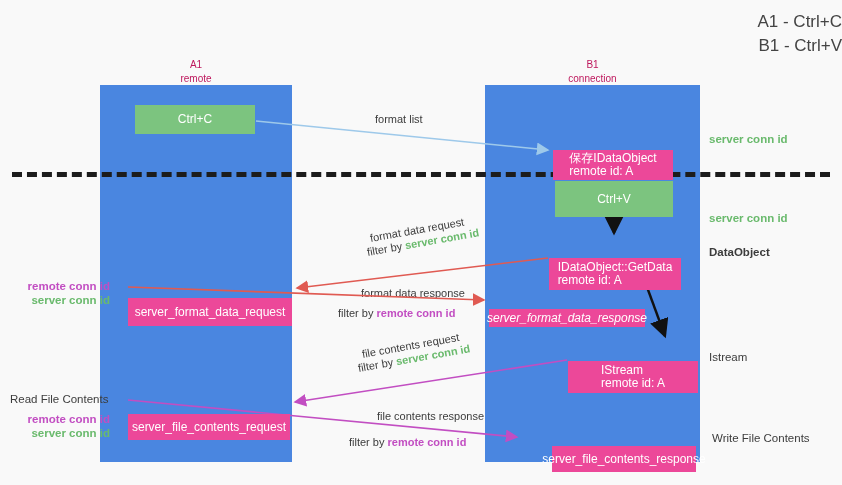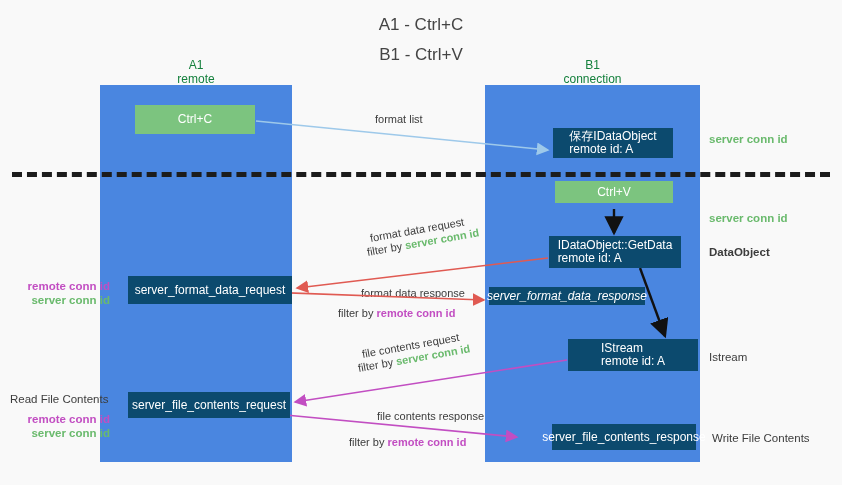--- a/index.html
+++ b/index.html
@@ -7,28 +7,28 @@
     width:842px;height:485px;position:relative;overflow:hidden;
     background:#f9f9f9;
     font-family:"Liberation Sans","DejaVu Sans",sans-serif;
     color:#3c3c3c;
   }
   #stage{position:absolute;inset:0;}
   .abs{position:absolute;}
 
   
   #title{
-    left:0;right:0;top:10px;text-align:center;
-    font-size:17px;line-height:30px;color:#444;
+    left:0;right:0;top:10px;text-align:right;
+    font-size:17px;line-height:24px;color:#444;
     white-space:pre-line;
   }
 
   
   .lane-head{
-    text-align:center;font-size:12px;line-height:14px;color:#15803d;
+    text-align:center;font-size:10px;line-height:14px;color:#be185d;
     white-space:pre-line;
   }
   #head-a1{left:100px;top:58px;width:192px;}
   #head-b1{left:485px;top:58px;width:215px;}
 
   
   .lane{background:#4a86e0;}
   #lane-a1{left:100px;top:85px;width:192px;height:377px;}
   #lane-b1{left:485px;top:85px;width:215px;height:377px;}
 
@@ -39,25 +39,25 @@
   }
 
   
   .node{
     box-sizing:border-box;
     display:flex;flex-direction:column;align-items:center;justify-content:center;
     color:#ffffff;font-size:12px;line-height:13px;text-align:left;
     white-space:pre-line;z-index:5;
   }
   .green{background:#7cc47f;}
-  .orange{background:#0c4a6e;}
+  .orange{background:#ec4899;margin-top:22px;}
 
   #n-ctrlc{left:135px;top:105px;width:120px;height:29px;}
   #n-save{left:553px;top:128px;width:120px;height:30px;}
-  #n-ctrlv{left:555px;top:181px;width:118px;height:22px;}
+  #n-ctrlv{left:555px;top:181px;width:118px;height:36px;}
   #n-getdata{left:549px;top:236px;width:132px;height:32px;}
   #n-fmtreq{left:128px;top:276px;width:164px;height:28px;}
   #n-fmtresp{left:489px;top:287px;width:156px;height:18px;font-style:italic;}
   #n-istream{left:568px;top:339px;width:130px;height:32px;}
   #n-filereq{left:128px;top:392px;width:162px;height:26px;}
   #n-fileresp{left:552px;top:424px;width:144px;height:26px;}
 
   
   .anno{font-size:11.5px;line-height:14px;}
   .green-t{color:#6aba6d;font-weight:bold;}

